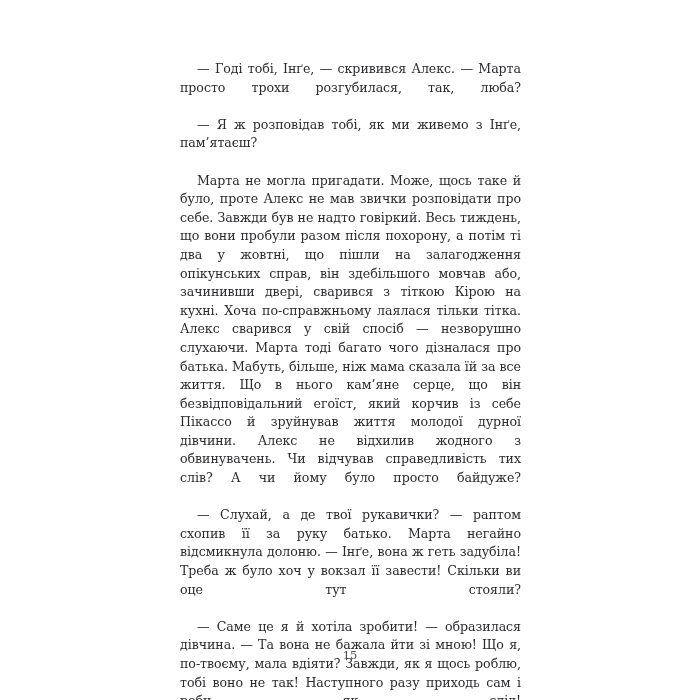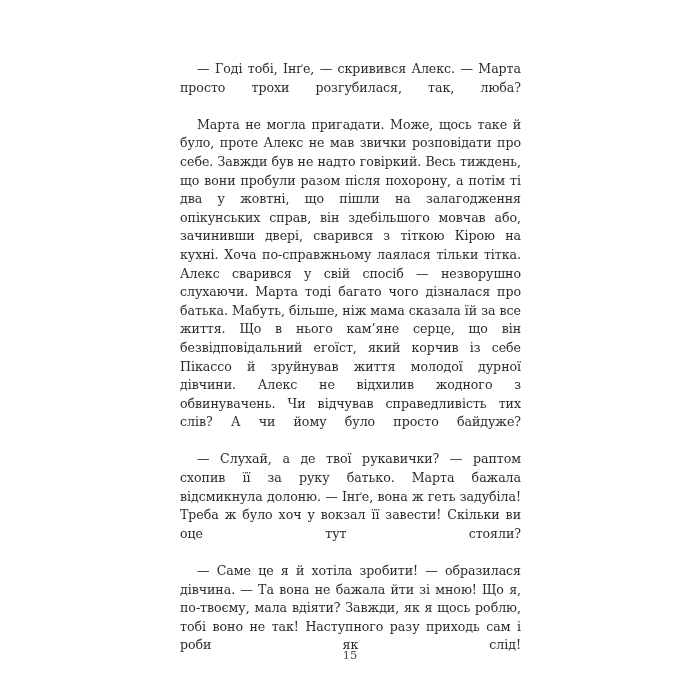--- a/index.html
+++ b/index.html
@@ -64,21 +64,22 @@
     font-family: "DejaVu Serif", "Liberation Serif", serif;
   }
 </style>
 </head>
 <body>
 
 <div class="page" style="background: rgb(255, 255, 255);">
 
   <div class="text-block" style="color: rgb(43, 43, 46);">
     <p class="para">— Годі тобі, Інґе, — скривився Алекс. — Марта просто трохи розгубилася, так, люба?</p>
+    <p class="para">— Я ж розповідав тобі, як ми живемо з Інґе, пам’ятаєш?</p>
     <p class="para">Марта не могла пригадати. Може, щось таке й було, проте Алекс не мав звички розповідати про себе. Завжди був не надто говіркий. Весь тиждень, що вони пробули разом після похорону, а потім ті два у жовтні, що пішли на залагодження опікунських справ, він здебільшого мовчав або, зачинивши двері, сварився з тіткою Кірою на кухні. Хоча по-справжньому лаялася тільки тітка. Алекс сварився у свій спосіб — незворушно слухаючи. Марта тоді багато чого дізналася про батька. Мабуть, більше, ніж мама сказала їй за все життя. Що в нього кам’яне серце, що він безвідповідальний егоїст, який корчив із себе Пікассо й зруйнував життя молодої дурної дівчини. Алекс не відхилив жодного з обвинувачень. Чи відчував справедливість тих слів? А чи йому було просто байдуже?</p>
-    <p class="para">— Слухай, а де твої рукавички? — раптом схопив її за руку батько. Марта бажала відсмикнула долоню. — Інґе, вона ж геть задубіла! Треба ж було хоч у вокзал її завести! Скільки ви оце тут стояли?</p>
+    <p class="para">— Слухай, а де твої рукавички? — раптом схопив її за руку батько. Марта негайно відсмикнула долоню. — Інґе, вона ж геть задубіла! Треба ж було хоч у вокзал її завести! Скільки ви оце тут стояли?</p>
     <p class="para">— Саме це я й хотіла зробити! — образилася дівчина. — Та вона не бажала йти зі мною! Що я, по-твоєму, мала вдіяти? Завжди, як я щось роблю, тобі воно не так! Наступного разу приходь сам і роби як слід!</p>
 
   </div>
 
   <div class="folio" style="color: rgb(74, 74, 78); text-align: center;">15</div>
 
 </div>
 
 </body></html>

